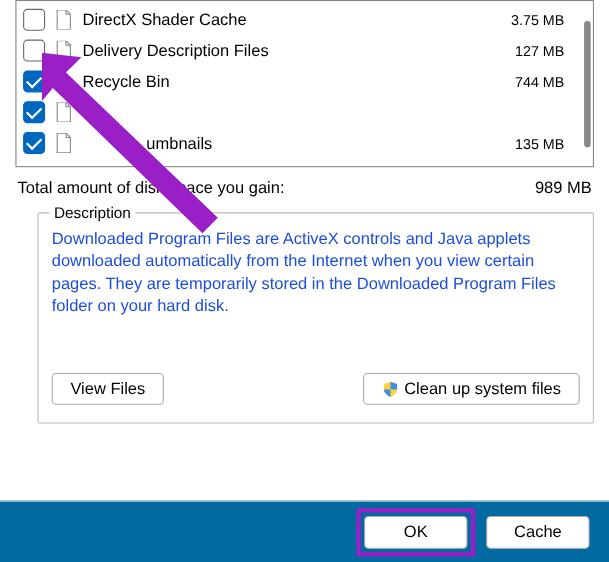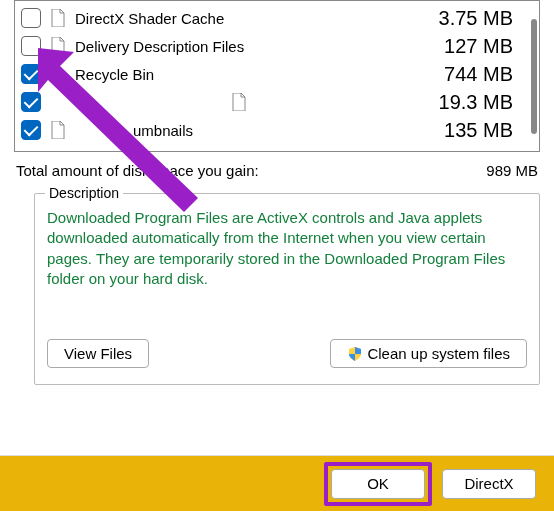--- a/index.html
+++ b/index.html
@@ -32,21 +32,20 @@
       height: 115px;
       background: #888;
       border-radius: 3px;
     }
     .file-row {
       display: flex;
       align-items: center;
       height: 28px;
       padding-left: 6px;
       padding-right: 26px;
-      justify-content: space-between;
     }
     .cbox {
       width: 20px;
       height: 20px;
       border: 1.5px solid #666;
       border-radius: 4px;
       margin-right: 8px;
       display: flex;
       align-items: center;
       justify-content: center;
@@ -73,21 +72,21 @@
       justify-content: center;
       flex-shrink: 0;
     }
     .page-ic svg { display: block; }
     .fname {
       flex: 1;
       font-size: 15px;
       color: #000;
     }
     .fsize {
-      font-size: 20px;
+      font-size: 13px;
       text-align: right;
       min-width: 76px;
     }
     .total-row {
       display: flex;
       justify-content: space-between;
       padding: 10px 2px 10px 2px;
       font-size: 15px;
     }
     .fieldset {
@@ -102,21 +101,21 @@
       position: absolute;
       top: -9px;
       left: 10px;
       background: #fff;
       padding: 0 4px;
       font-size: 14px;
     }
     .desc-text {
       font-size: 15px;
       line-height: 1.35;
-      color: #15803d;
+      color: #1d4ed8;
       margin-bottom: 50px;
     }
     .btns-row {
       display: flex;
       justify-content: space-between;
     }
     .win-btn {
       background: #fff;
       border: 1px solid #aaa;
       border-radius: 4px;
@@ -132,21 +131,21 @@
       height: 16px;
       display: inline-block;
     }
     .bottom-bar {
       position: absolute;
       left: 0;
       right: 0;
       bottom: 0;
       height: 56px;
       border-top: 1px solid #ddd;
-      background: #eab308;
+      background: #0369a1;
       display: flex;
       align-items: center;
       justify-content: flex-end;
       padding-right: 18px;
       gap: 10px;
     }
     .ok-cancel-btn {
       background: #fff;
       border: 1px solid #aaa;
       border-radius: 4px;
@@ -214,21 +213,20 @@
       </div>
 
       <div class="file-row">
         <div class="cbox checked"></div>
         <div class="fi page-ic">
           <svg width="16" height="18" viewBox="0 0 16 18">
               <path d="M2 0h8l4 4v14H2z" fill="#fff" stroke="#888"></path>
               <path d="M10 0v4h4" fill="none" stroke="#888"></path>
             </svg>
         </div>
-        <div class="fsize">19.3 MB</div>
       </div>
 
       <div class="file-row">
         <div class="cbox checked"></div>
         <div class="fi page-ic">
           <svg width="16" height="18" viewBox="0 0 16 18">
               <path d="M2 0h8l4 4v14H2z" fill="#fff" stroke="#888"></path>
               <path d="M10 0v4h4" fill="none" stroke="#888"></path>
             </svg>
         </div>
@@ -262,18 +260,18 @@
         <span>Clean up system files</span>
       </button>
     </div>
   </div>
 </div>
 
 <div class="bottom-bar">
   <div class="ok-highlight">
     <button class="ok-cancel-btn">OK</button>
   </div>
-  <button class="ok-cancel-btn">DirectX</button>
+  <button class="ok-cancel-btn">Cache</button>
 </div>
 
 <svg class="arrow-overlay" viewBox="0 0 170 170">
   <polygon points="0,0 36,4 22,18 160,150 146,164 10,32 0,44" fill="#9a1fc7"></polygon>
 </svg>
 
 </body></html>

